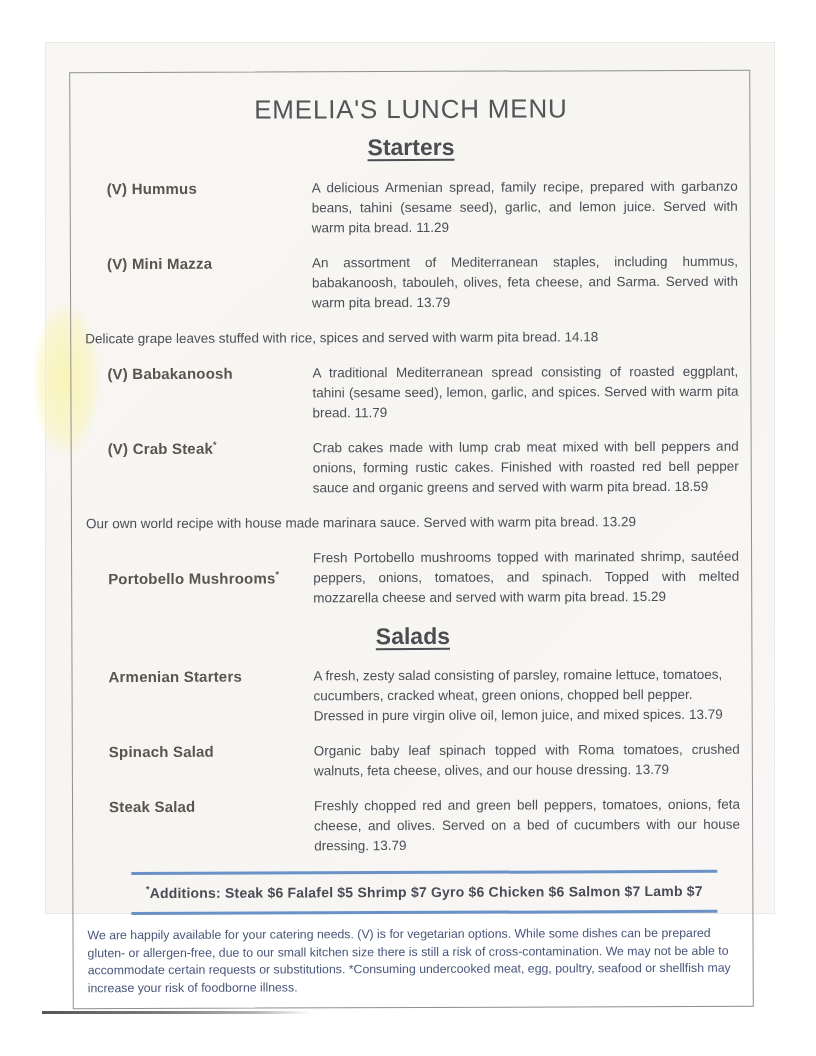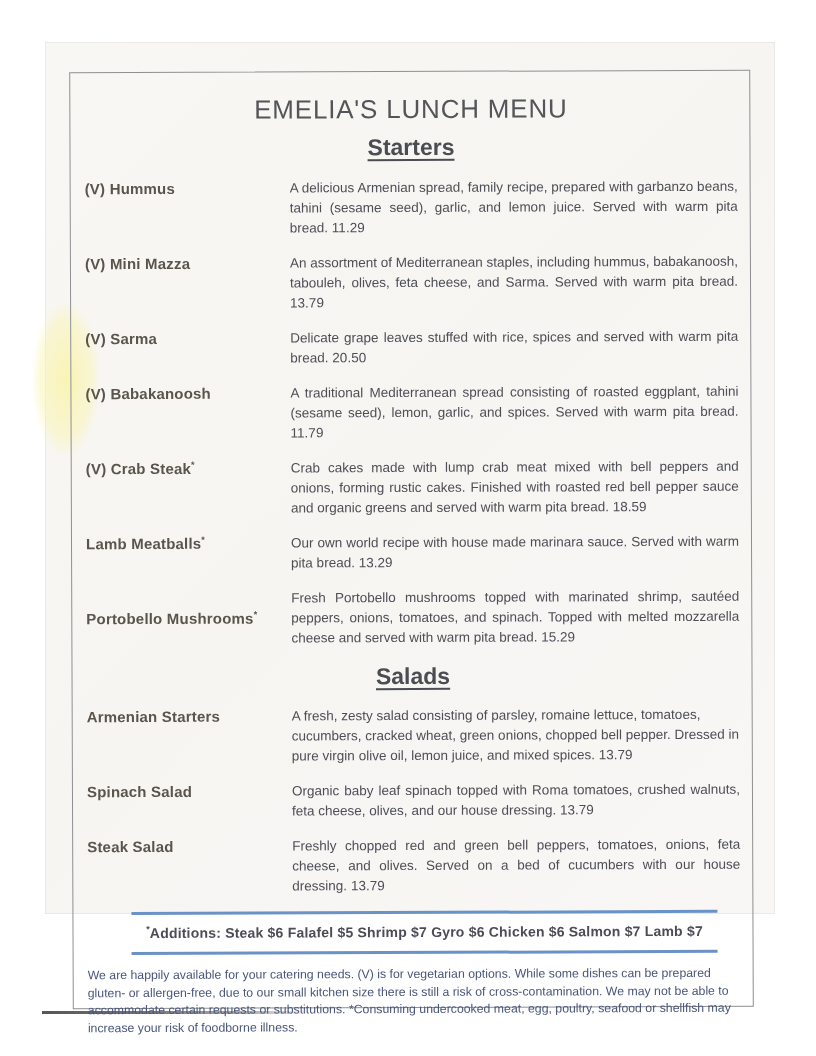--- a/index.html
+++ b/index.html
@@ -61,20 +61,21 @@
     margin-bottom: 15px;
   }
   .item-name {
     width: 205px;
     flex: 0 0 205px;
     font-size: 15px;
     font-weight: bold;
     color: #5a544c;
     padding-top: 1px;
     letter-spacing: 0.2px;
+    margin-left: 22px;
   }
   .name-offset { padding-top: 21px; }
   .item-name sup {
     font-size: 9px;
     font-weight: bold;
     vertical-align: super;
   }
   .item-desc {
     flex: 1;
     font-size: 13.5px;
@@ -123,36 +124,34 @@
       <div class="item-name"><span>(V) Hummus</span><sup></sup></div>
       <p class="item-desc"><span>A delicious Armenian spread, family recipe, prepared with garbanzo beans, tahini (sesame seed), garlic, and lemon juice. Served with warm pita bread.</span> <span class="price">11.29</span></p>
     </div>
 
     <div class="menu-row">
       <div class="item-name"><span>(V) Mini Mazza</span><sup></sup></div>
       <p class="item-desc"><span>An assortment of Mediterranean staples, including hummus, babakanoosh, tabouleh, olives, feta cheese, and Sarma. Served with warm pita bread.</span> <span class="price">13.79</span></p>
     </div>
 
     <div class="menu-row">
-      <div class="item-name"><span>(V) Sarma</span><sup></sup></div>
-      <p class="item-desc"><span>Delicate grape leaves stuffed with rice, spices and served with warm pita bread.</span> <span class="price">20.50</span></p>
+      <p class="item-desc"><span>Delicate grape leaves stuffed with rice, spices and served with warm pita bread.</span> <span class="price">14.18</span></p>
     </div>
 
     <div class="menu-row">
       <div class="item-name"><span>(V) Babakanoosh</span><sup></sup></div>
       <p class="item-desc"><span>A traditional Mediterranean spread consisting of roasted eggplant, tahini (sesame seed), lemon, garlic, and spices. Served with warm pita bread.</span> <span class="price">11.79</span></p>
     </div>
 
     <div class="menu-row">
       <div class="item-name"><span>(V) Crab Steak</span><sup>*</sup></div>
       <p class="item-desc"><span>Crab cakes made with lump crab meat mixed with bell peppers and onions, forming rustic cakes. Finished with roasted red bell pepper sauce and organic greens and served with warm pita bread.</span> <span class="price">18.59</span></p>
     </div>
 
     <div class="menu-row">
-      <div class="item-name"><span>Lamb Meatballs</span><sup>*</sup></div>
       <p class="item-desc"><span>Our own world recipe with house made marinara sauce. Served with warm pita bread.</span> <span class="price">13.29</span></p>
     </div>
 
     <div class="menu-row">
       <div class="item-name name-offset"><span>Portobello Mushrooms</span><sup>*</sup></div>
       <p class="item-desc"><span>Fresh Portobello mushrooms topped with marinated shrimp, sautéed peppers, onions, tomatoes, and spinach. Topped with melted mozzarella cheese and served with warm pita bread.</span> <span class="price">15.29</span></p>
     </div>
 
     <h2 class="section-heading heading-salads">Salads</h2>
 

